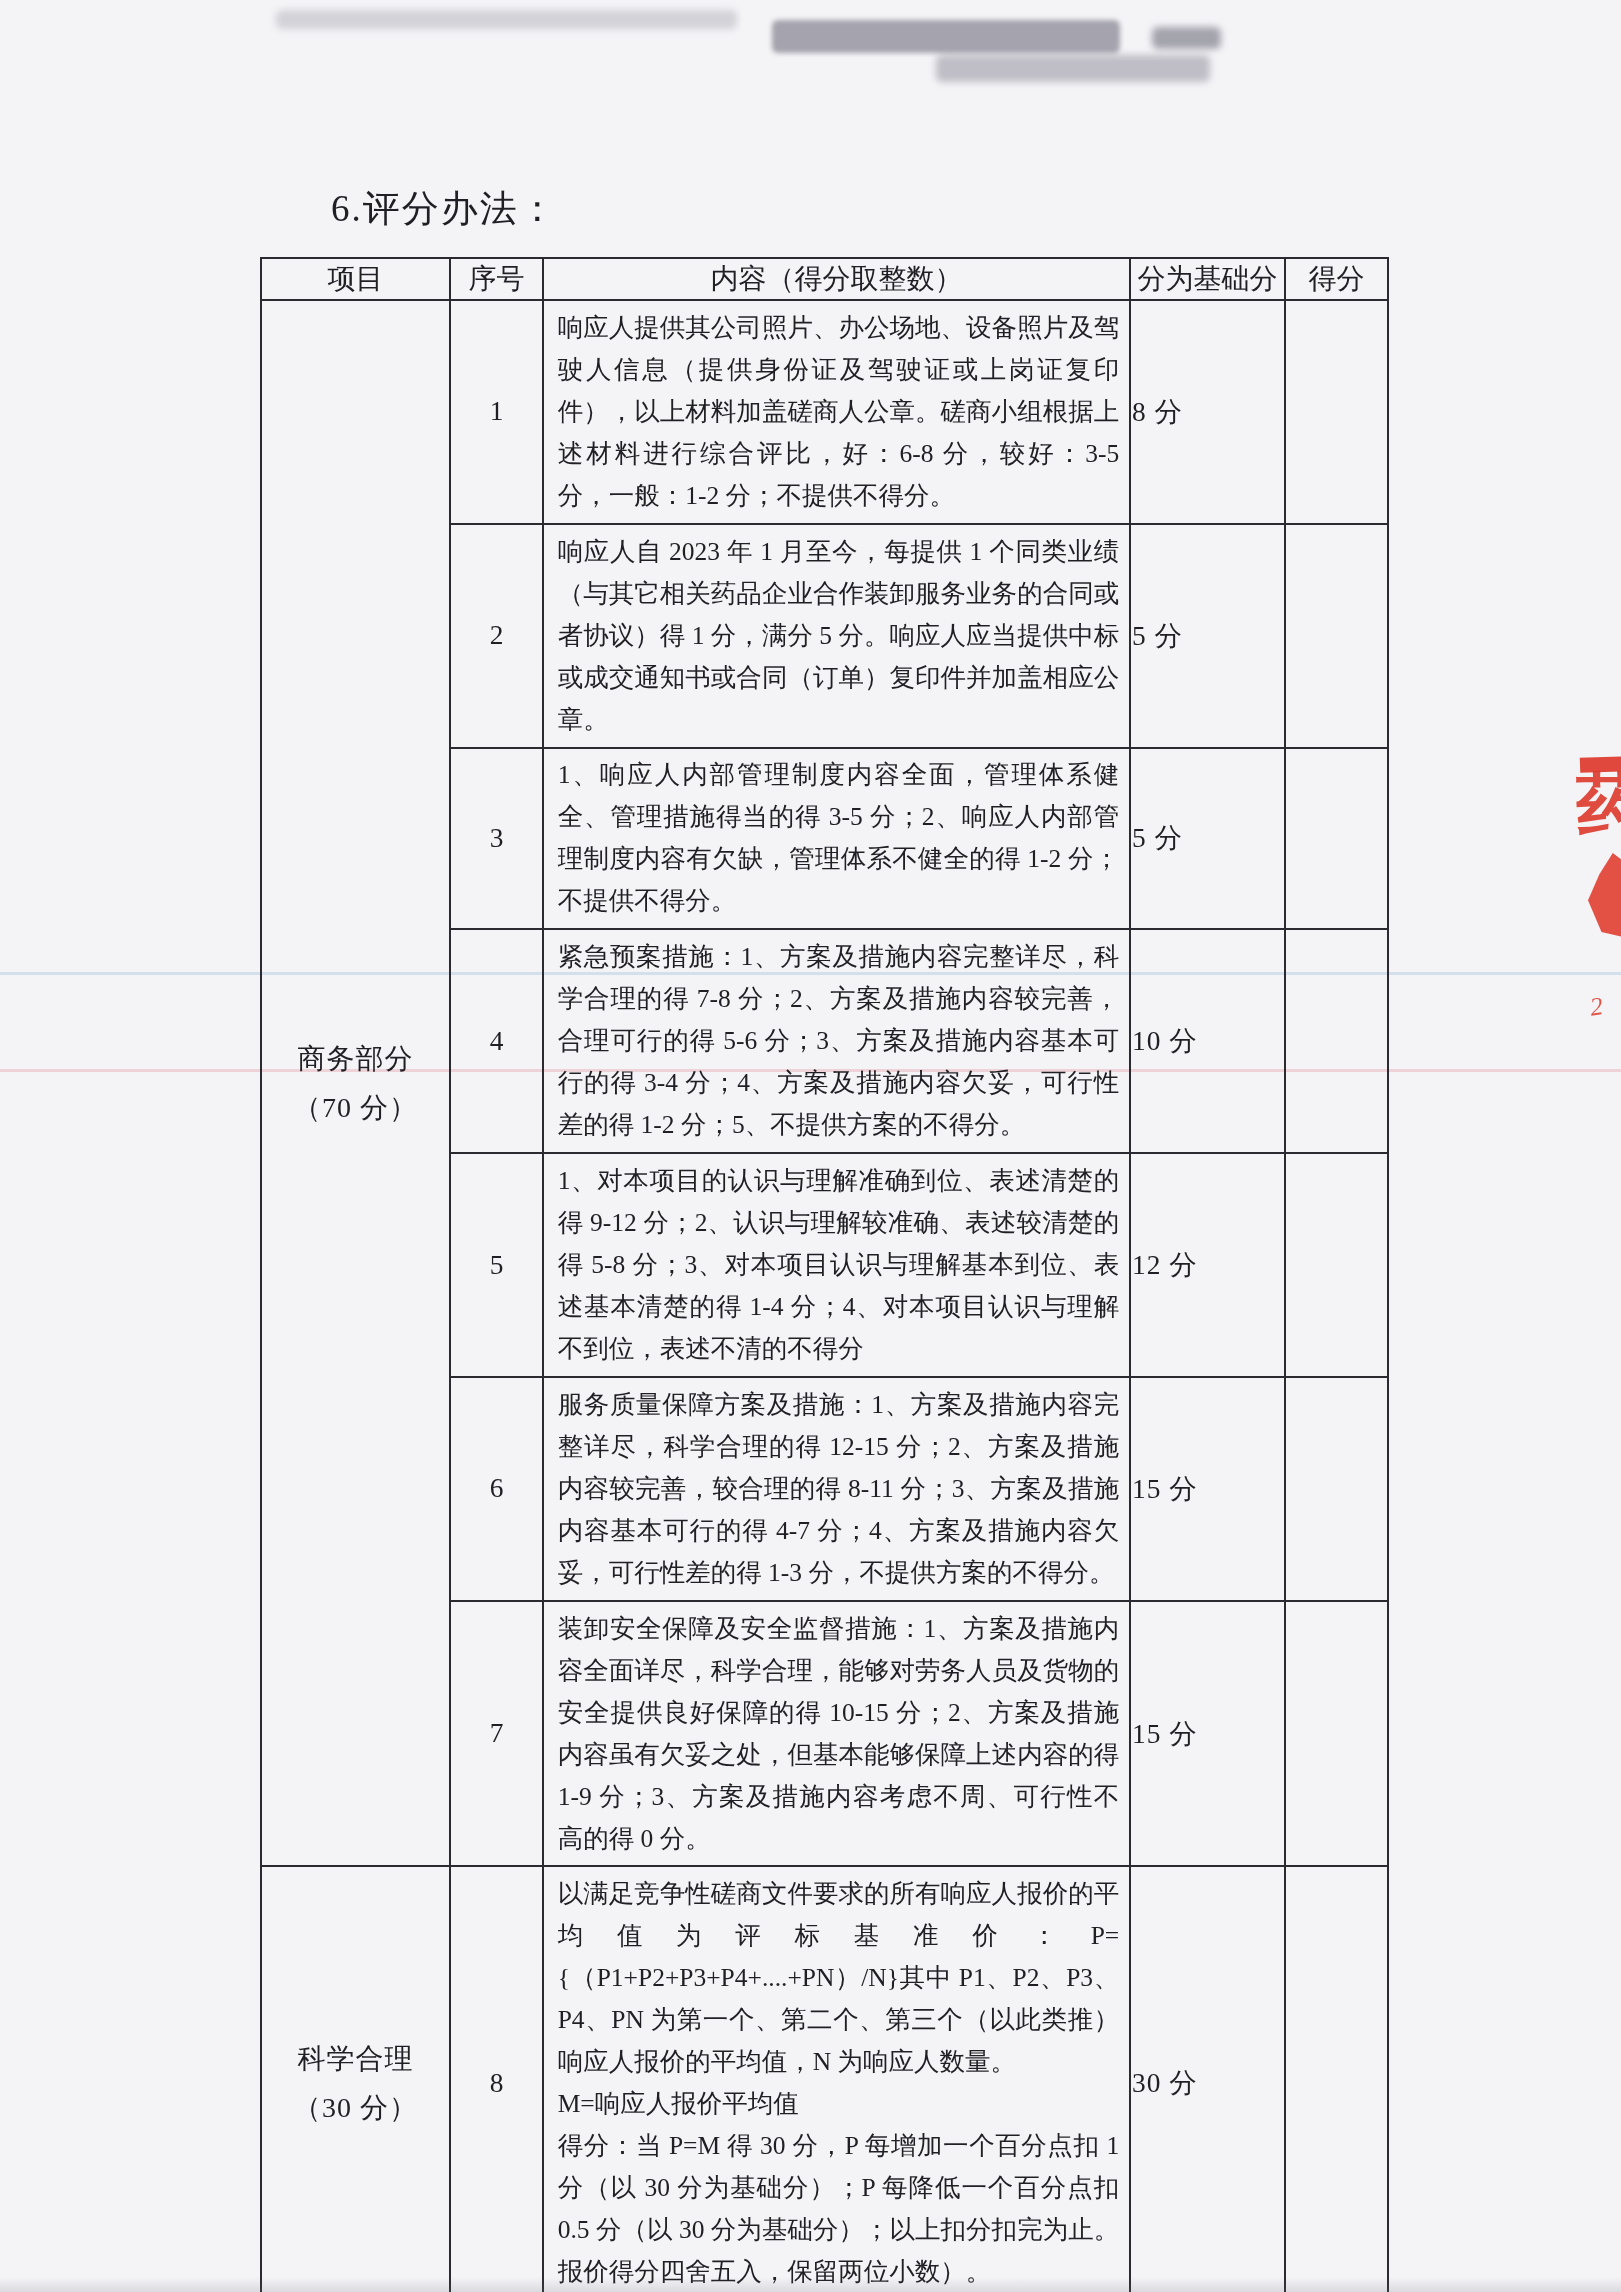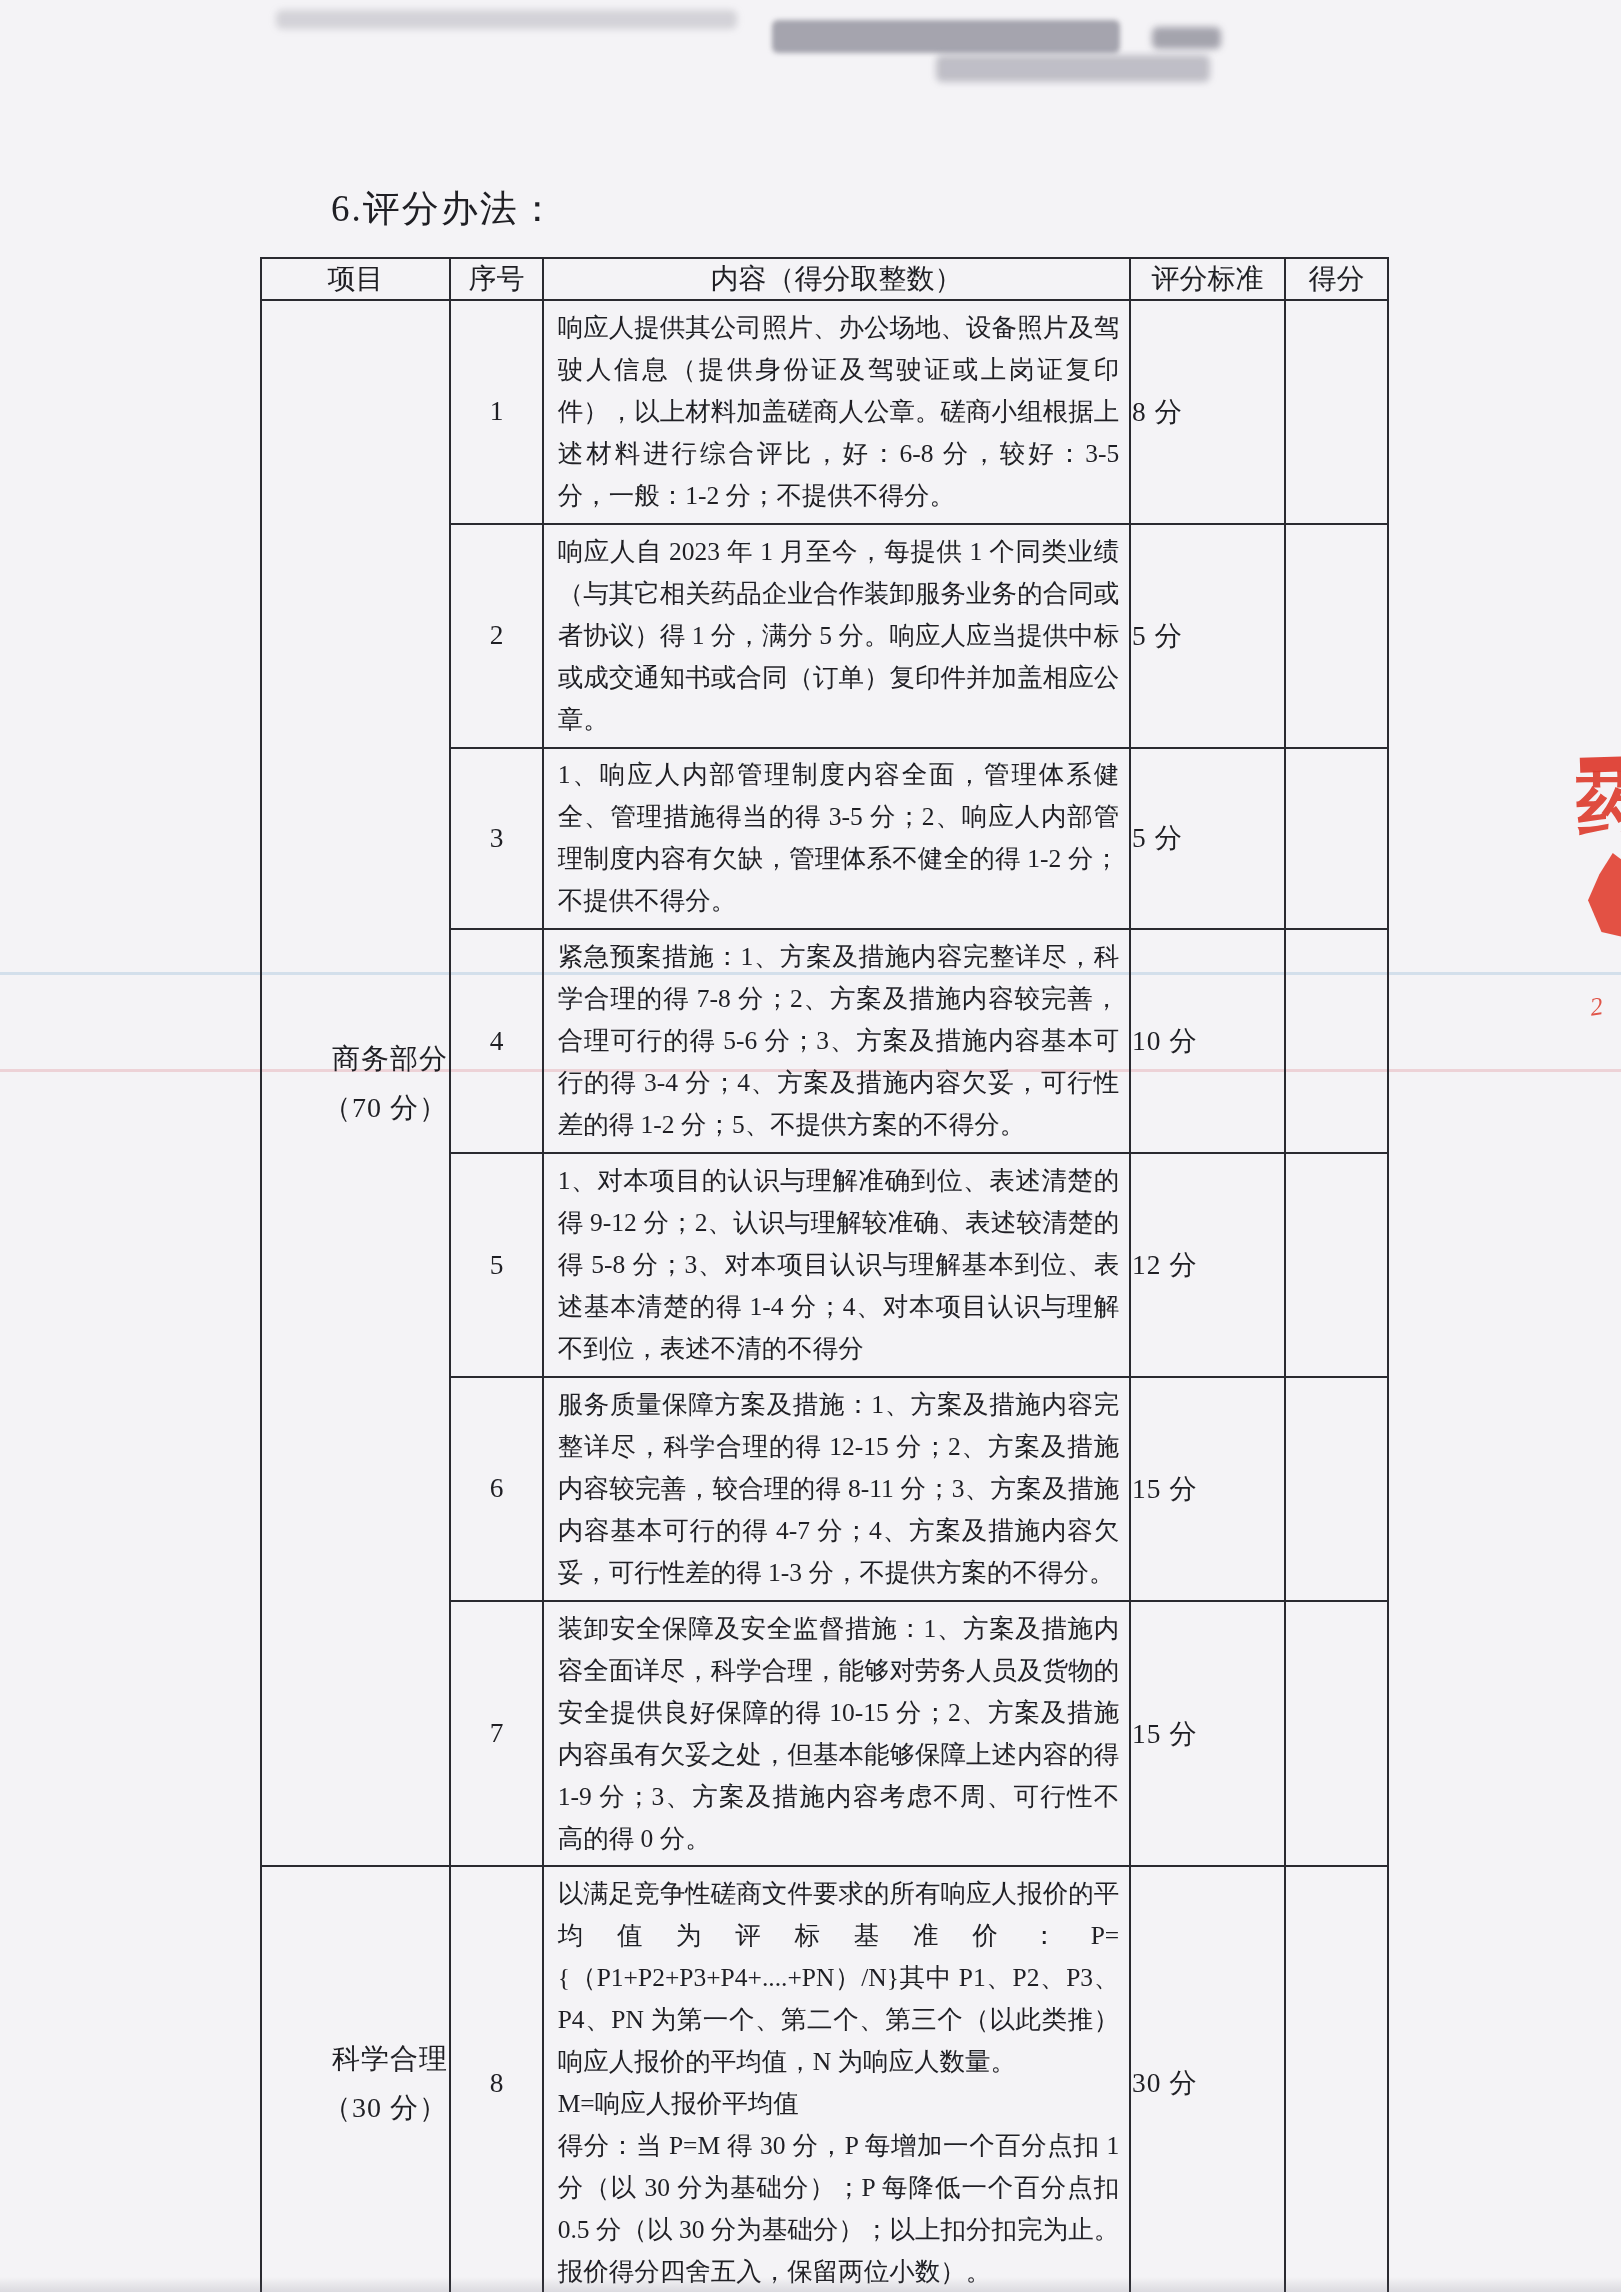--- a/index.html
+++ b/index.html
@@ -40,21 +40,21 @@
     border:2.9px solid #2a2a30;
   }
   table.score th, table.score td { border:2px solid #2a2a30; vertical-align:middle; }
   table.score th { font-weight:normal; font-size:28px; text-align:center; padding:0;margin-left:28px; }
   td.idx { text-align:center; font-size:27.4px; }
   td.std { text-align:left; font-size:27.4px; letter-spacing:1px; }
   td.content {
     font-size:25.5px; line-height:42px; text-align:justify;
     padding:5.9px 9.8px 5.9px 13.7px; white-space:pre-line;
   }
-  td.group { text-align:right; font-size:28px; }
+  td.group { text-align:center; font-size:28px; }
   td.group div { line-height:49px; letter-spacing:1px; }
   td.scorecell { background:transparent; }
   tr.hrow   { height:42px; }
   tr.r1 { height:209px; } tr.r2 { height:176px; } tr.r3 { height:131px; }
   tr.r4 { height:214px; } tr.r5 { height:213px; } tr.r6 { height:221px; }
   tr.r7 { height:243px; } tr.r8 { height:387px; }
 </style>
 </head>
 <body>
 
@@ -76,21 +76,21 @@
         <col style="width:93px">
         <col style="width:587px">
       <col style="width:155px">
         <col style="width:103px">
     </colgroup>
     <tbody>
       <tr class="hrow">
         <th>项目</th>
         <th>序号</th>
         <th>内容（得分取整数）</th>
-        <th>评分标准</th>
+        <th>分为基础分</th>
         <th>得分</th>
       </tr>
 
       <tr class="r1">
         <td class="group" rowspan="7">
           <div>商务部分</div>
           <div>（70 分）</div>
         </td>
         <td class="idx">1</td>
         <td class="content">响应人提供其公司照片、办公场地、设备照片及驾驶人信息（提供身份证及驾驶证或上岗证复印件），以上材料加盖磋商人公章。磋商小组根据上述材料进行综合评比，好：6-8 分，较好：3-5 分，一般：1-2 分；不提供不得分。</td>

